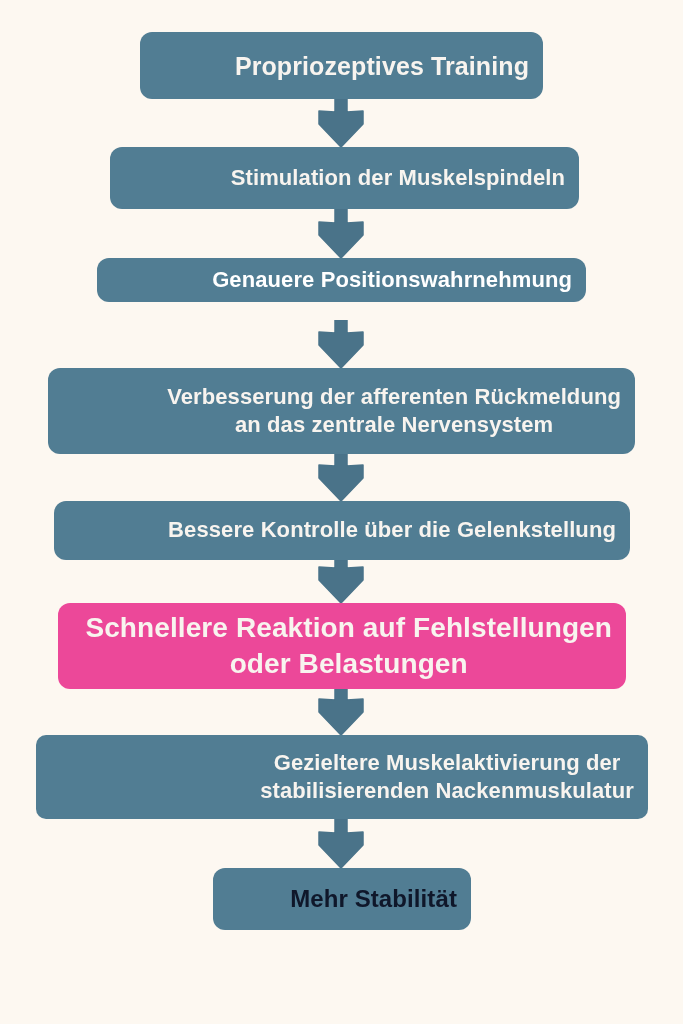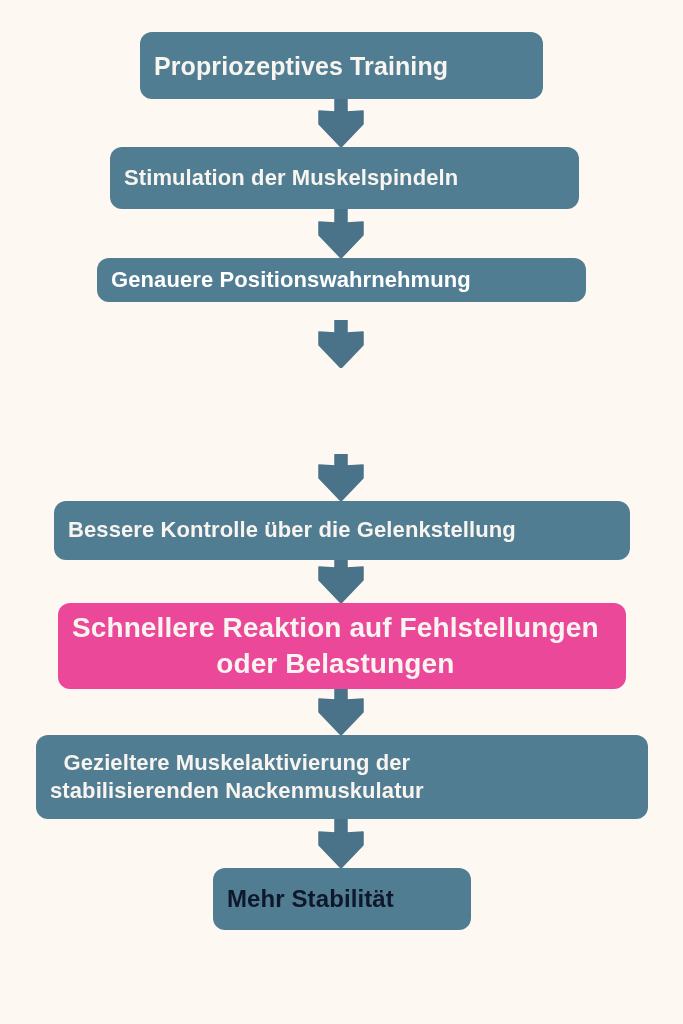--- a/index.html
+++ b/index.html
@@ -23,21 +23,21 @@
     flex-direction: column;
     align-items: center;
   }
   .node {
     position: absolute;
     box-sizing: border-box;
     background: #517d93;
     border-radius: 12px;
     display: flex;
     align-items: center;
-    justify-content: flex-start;
+    justify-content: flex-end;
     text-align: center;
     color: #f8f4ef;
     font-weight: bold;
     letter-spacing: 0.1px;
     line-height: 1.28;
     padding: 4px 14px;
     z-index: 2;
     -webkit-font-smoothing: antialiased;
   }
   .node-label {
@@ -93,27 +93,31 @@
     </div>
     <div class="node" style="left: 140px; top: 32px; width: 403px; height: 67px; background: rgb(81, 125, 147); color: rgb(248, 244, 239); font-size: 25px;">
       <span class="node-label">Propriozeptives Training</span>
     </div>
     <div class="node" style="left: 110px; top: 147px; width: 469px; height: 62px; background: rgb(81, 125, 147); color: rgb(248, 244, 239); font-size: 22px;">
       <span class="node-label">Stimulation der Muskelspindeln</span>
     </div>
     <div class="node" style="left: 97px; top: 258px; width: 489px; height: 44px; background: rgb(81, 125, 147); color: #ffffff; font-size: 22px;">
       <span class="node-label">Genauere Positionswahrnehmung</span>
     </div>
+    <div class="node" style="left: 48px; top: 368px; width: 587px; height: 86px; background: rgb(81, 125, 147); color: rgb(248, 244, 239); font-size: 22px;">
+      <span class="node-label">Verbesserung der afferenten Rückmeldung
+an das zentrale Nervensystem</span>
+    </div>
     <div class="node" style="left: 54px; top: 501px; width: 576px; height: 59px; background: rgb(81, 125, 147); color: rgb(248, 244, 239); font-size: 22px;">
       <span class="node-label">Bessere Kontrolle über die Gelenkstellung</span>
     </div>
     <div class="node" style="left: 58px; top: 603px; width: 568px; height: 86px; background: #ec4899; color: rgb(248, 244, 239); font-size: 28px;">
       <span class="node-label">Schnellere Reaktion auf Fehlstellungen
 oder Belastungen</span>
     </div>
-    <div class="node" style="left: 36px; top: 735px; width: 612px; height: 84px; background: rgb(81, 125, 147); color: rgb(248, 244, 239); font-size: 22px;">
+    <div class="node" style="left: 36px; top: 735px; width: 612px; height: 84px; background: rgb(81, 125, 147); color: rgb(248, 244, 239); font-size: 22px; border-radius: 10px;">
       <span class="node-label">Gezieltere Muskelaktivierung der
 stabilisierenden Nackenmuskulatur</span>
     </div>
     <div class="node" style="left: 213px; top: 868px; width: 258px; height: 62px; background: rgb(81, 125, 147); color: #0f172a; font-size: 24px;">
       <span class="node-label">Mehr Stabilität</span>
     </div>
   </div>
 
 </body></html>

